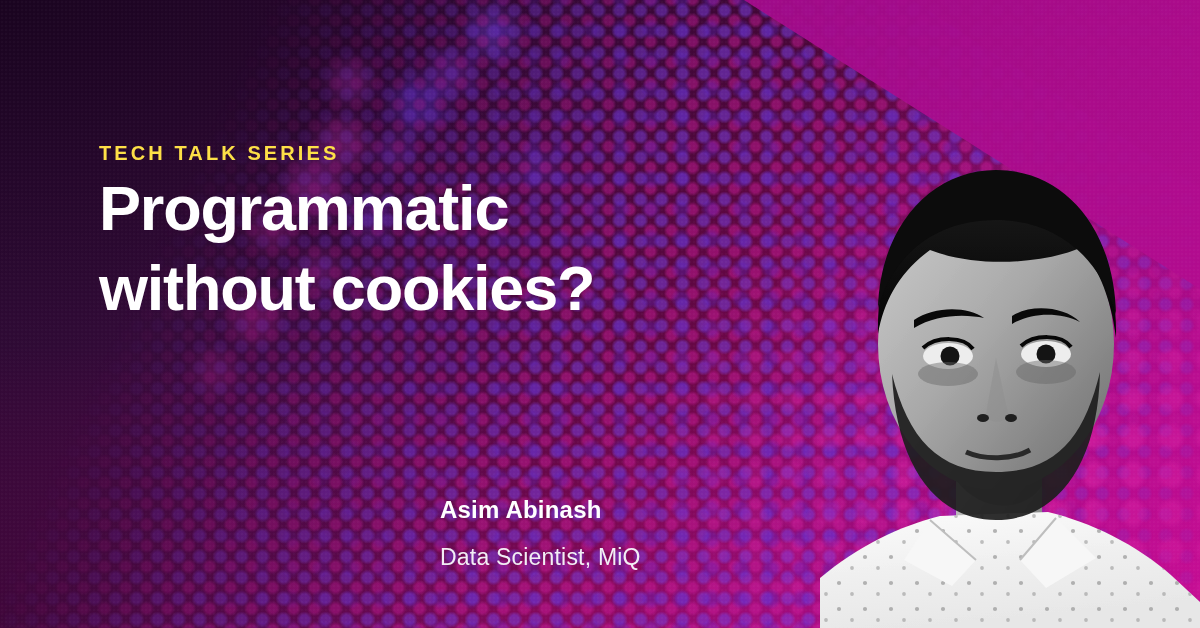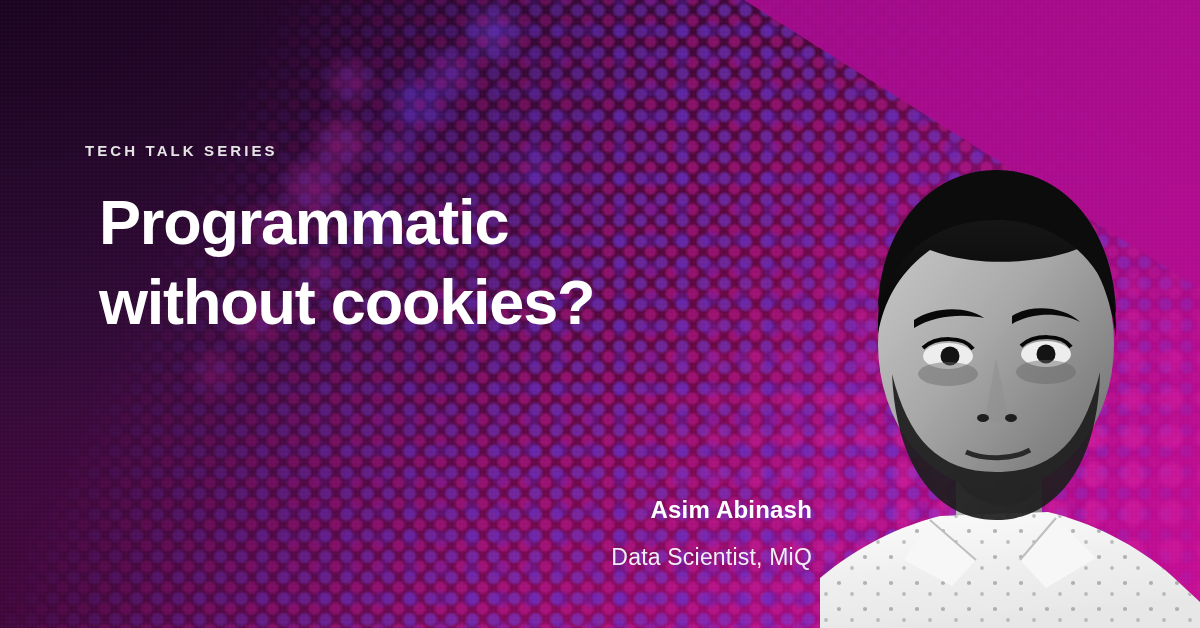--- a/index.html
+++ b/index.html
@@ -105,43 +105,43 @@
     position: absolute;
     right: 0; bottom: 0;
     width: 420px; height: 520px;
     filter: grayscale(1) contrast(1.12);
   }
   .portrait svg { display: block; width: 100%; height: 100%; }
 
   
   .eyebrow {
     position: absolute;
-    left: 85px; top: 143px;
-    color: #e5e5e5;
-    font-size: 15px;
+    left: 99px; top: 143px;
+    color: #fde047;
+    font-size: 20px;
     font-weight: bold;
     letter-spacing: 3.1px;
     text-transform: uppercase;
     line-height: 1;
   }
   .headline {
     position: absolute;
-    left: 99px; top: 182px;
+    left: 99px; top: 168px;
     color: #ffffff;
     font-size: 63px;
     font-weight: bold;
     line-height: 1.27;
     letter-spacing: -1.2px;
     white-space: pre-line;
   }
   .speaker {
     position: absolute;
     left: 440px; top: 498px;
     width: 372px;
-    text-align: right;
+    text-align: left;
     line-height: 1;
   }
   .speaker-name {
     color: #ffffff;
     font-size: 24px;
     font-weight: bold;
     letter-spacing: .2px;
   }
   .speaker-role {
     margin-top: 24px;

